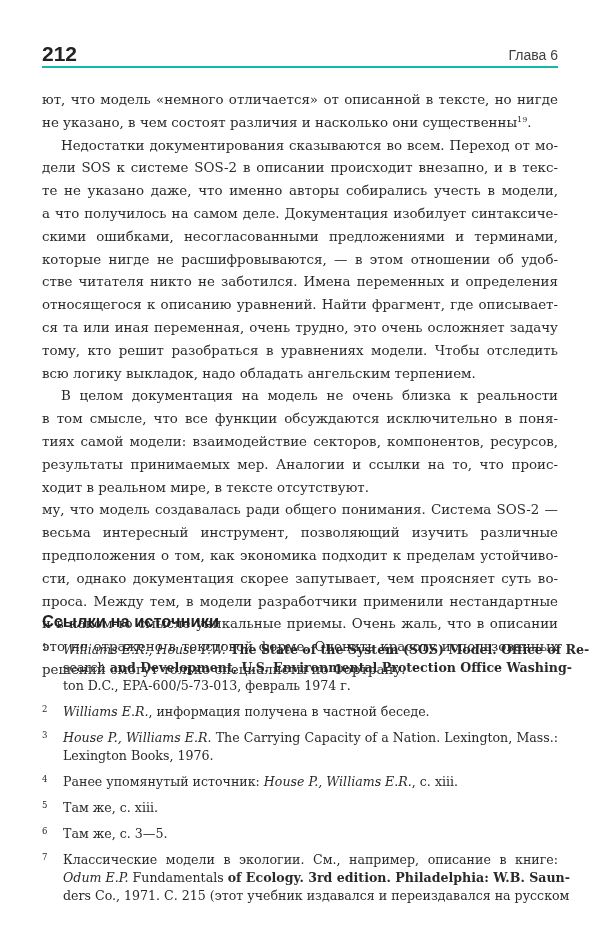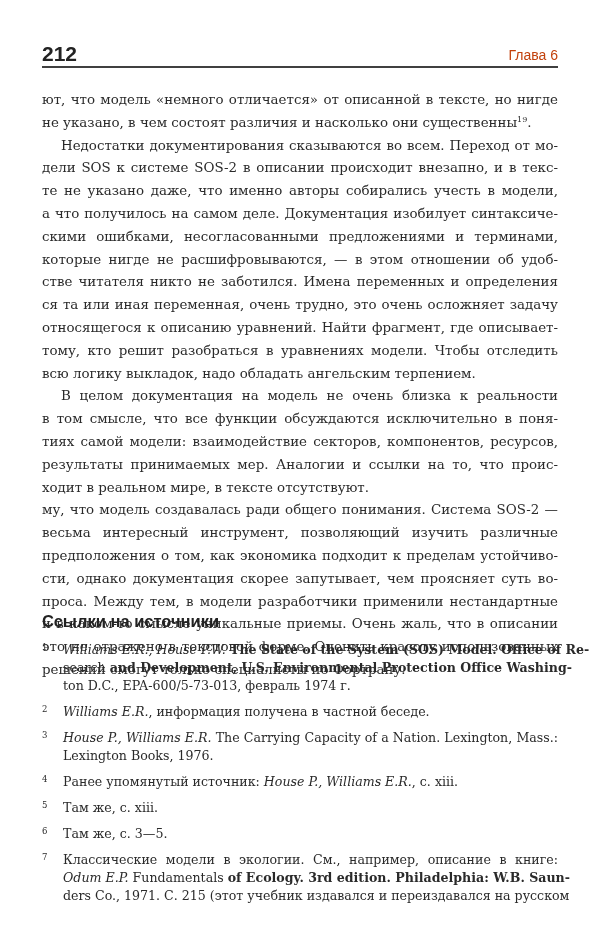--- a/index.html
+++ b/index.html
@@ -1,20 +1,20 @@
 <!DOCTYPE html>
 <html><head>
 <meta charset="utf-8">
 <style>
   html, body { margin:0; padding:0; background:#ffffff; }
   body { width:600px; height:932px; position:relative; overflow:hidden; color:#222; }
   .page { position:absolute; left:42px; top:0; width:516px; }
-  .header { position:absolute; top:44px; left:0; width:516px; height:22px; border-bottom:2px solid #404040; }
+  .header { position:absolute; top:44px; left:0; width:516px; height:22px; border-bottom:2px solid #14b8a6; }
   .pnum { position:absolute; left:0; top:-2px; font-family:"Liberation Sans", sans-serif; font-weight:bold; font-size:21px; color:#222; }
-  .chap { position:absolute; right:0; top:3px; font-family:"Liberation Sans", sans-serif; font-size:14px; color:#c2410c; }
+  .chap { position:absolute; right:0; top:3px; font-family:"Liberation Sans", sans-serif; font-size:14px; color:#404040; }
   .body { position:absolute; top:73px; left:0; width:516px; font-family:"DejaVu Serif", "Liberation Serif", serif; font-size:13.4px; line-height:22.8px; color:#2a2a2a;margin-top:16px; }
   .body p { margin:0; text-align:justify; text-align-last:left; hyphens:manual; }
   .line { display:block; white-space:nowrap; text-align:justify; text-align-last:justify; }
   .line.last { text-align-last:left; }
   sup { font-size:8px; line-height:0; vertical-align:super; }
   .refs-title { position:absolute; top:612px; left:0; font-family:"Liberation Sans", sans-serif; font-weight:bold; font-size:16.5px; color:#222; }
   .refs { position:absolute; top:641px; left:0; width:516px; font-family:"DejaVu Serif", "Liberation Serif", serif; font-size:12.6px; line-height:18px; color:#2a2a2a; }
   .ref { position:relative; padding-left:21px; margin-bottom:8px; }
   .ref .num { position:absolute; left:0; top:-3px; font-size:8.5px; }
   .ref .l { display:block; white-space:nowrap; text-align:justify; text-align-last:justify; }
@@ -39,22 +39,22 @@
     </p>
 
     <p>
       <span class="line" style="padding-left:19px">Недостатки документирования сказываются во всем. Переход от мо-</span>
       <span class="line">дели SOS к системе SOS-2 в описании происходит внезапно, и в текс-</span>
       <span class="line">те не указано даже, что именно авторы собирались учесть в модели,</span>
       <span class="line">а что получилось на самом деле. Документация изобилует синтаксиче-</span>
       <span class="line">скими ошибками, несогласованными предложениями и терминами,</span>
       <span class="line">которые нигде не расшифровываются, — в этом отношении об удоб-</span>
       <span class="line">стве читателя никто не заботился. Имена переменных и определения</span>
+      <span class="line">относящегося к описанию уравнений. Найти фрагмент, где описывает-</span>
       <span class="line">ся та или иная переменная, очень трудно, это очень осложняет задачу</span>
-      <span class="line">относящегося к описанию уравнений. Найти фрагмент, где описывает-</span>
       <span class="line">тому, кто решит разобраться в уравнениях модели. Чтобы отследить</span>
       <span class="line last">всю логику выкладок, надо обладать ангельским терпением.</span>
     </p>
 
     <p>
       <span class="line" style="padding-left:19px">В целом документация на модель не очень близка к реальности</span>
       <span class="line">в том смысле, что все функции обсуждаются исключительно в поня-</span>
       <span class="line">тиях самой модели: взаимодействие секторов, компонентов, ресурсов,</span>
       <span class="line">результаты принимаемых мер. Аналогии и ссылки на то, что проис-</span>
       <span class="line last">ходит в реальном мире, в тексте отсутствуют.</span>

